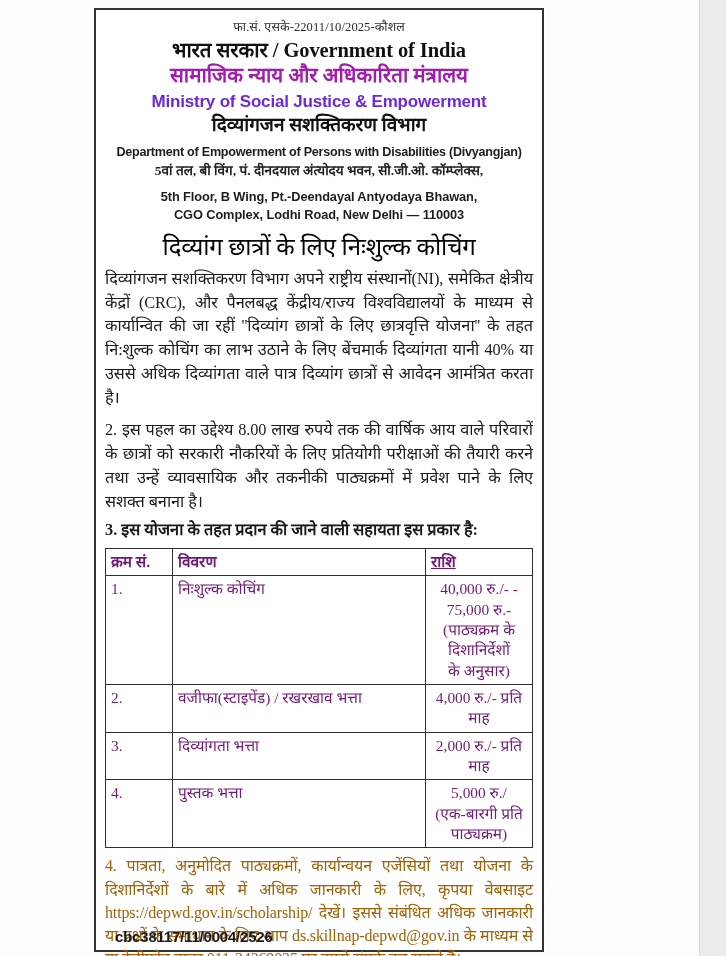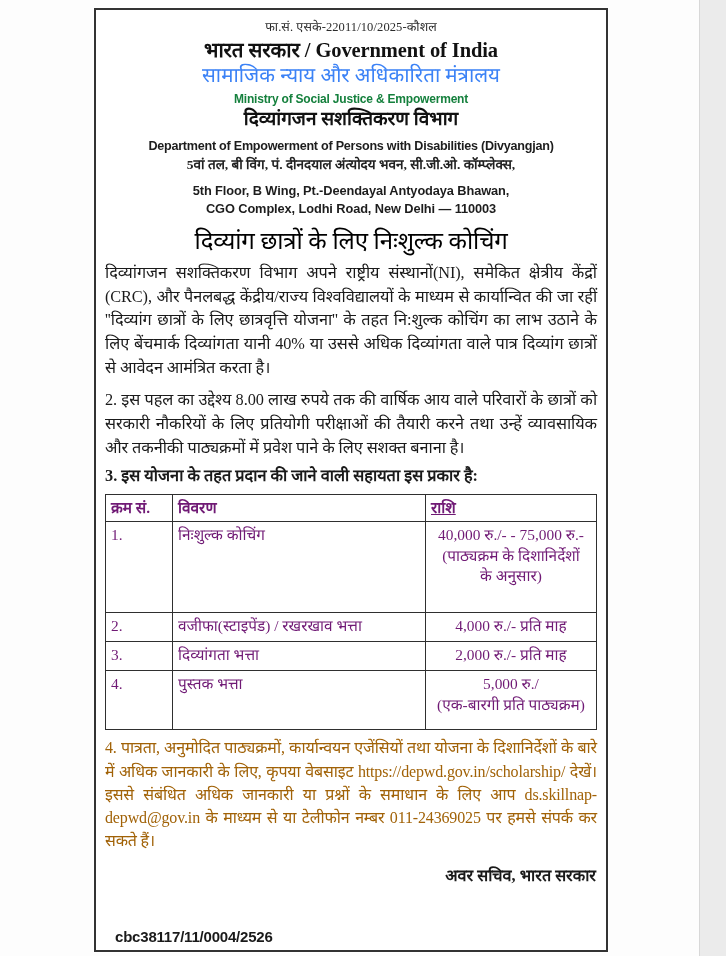--- a/index.html
+++ b/index.html
@@ -39,21 +39,21 @@
     width: 1px;
     height: 956px;
     background: #d8d8d8;
   }
 
   
   #ad-box {
     position: absolute;
     left: 94px;
     top: 8px;
-    width: 514px;
+    width: 450px;
     height: 944px;
     border: 2.5px solid #333333;
     box-sizing: border-box;
     background: #ffffff;
     box-shadow: 0 0 0 1px #ffffff;
   }
   #ad-inner {
     position: absolute;
     inset: 0;
     padding: 4px 9px 0 9px;
@@ -77,31 +77,31 @@
     text-align: center;
     font-size: 20.5px;
     font-weight: bold;
     color: #111111;
     line-height: 1.18;
     letter-spacing: -0.1px;
   }
   .hd-2 {
     text-align: center;
     font-size: 20.5px;
-    font-weight: normal;
-    color: #3b82f6;
+    font-weight: bold;
+    color: #a21caf;
     line-height: 1.22;
     margin-top: 1px;
   }
   .hd-3 {
     text-align: center;
-    font-size: 12px;
+    font-size: 17px;
     font-weight: bold;
     font-family: "Liberation Sans", sans-serif;
-    color: #15803d;
+    color: #6d28d9;
     line-height: 1.2;
     margin-top: 4px;
     letter-spacing: -0.2px;
   }
   .hd-4 {
     text-align: center;
     font-size: 19px;
     font-weight: bold;
     color: #111111;
     line-height: 1.2;

